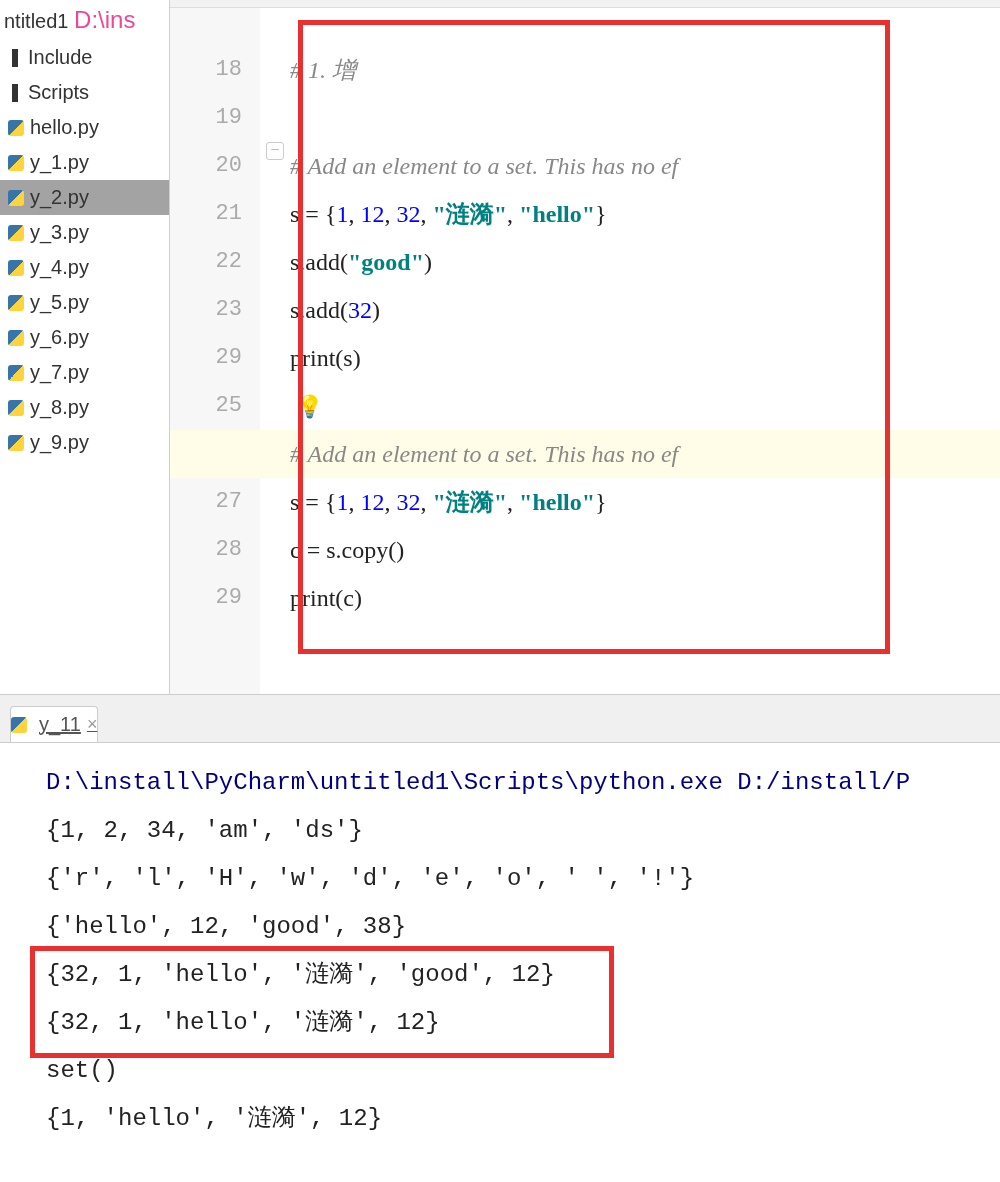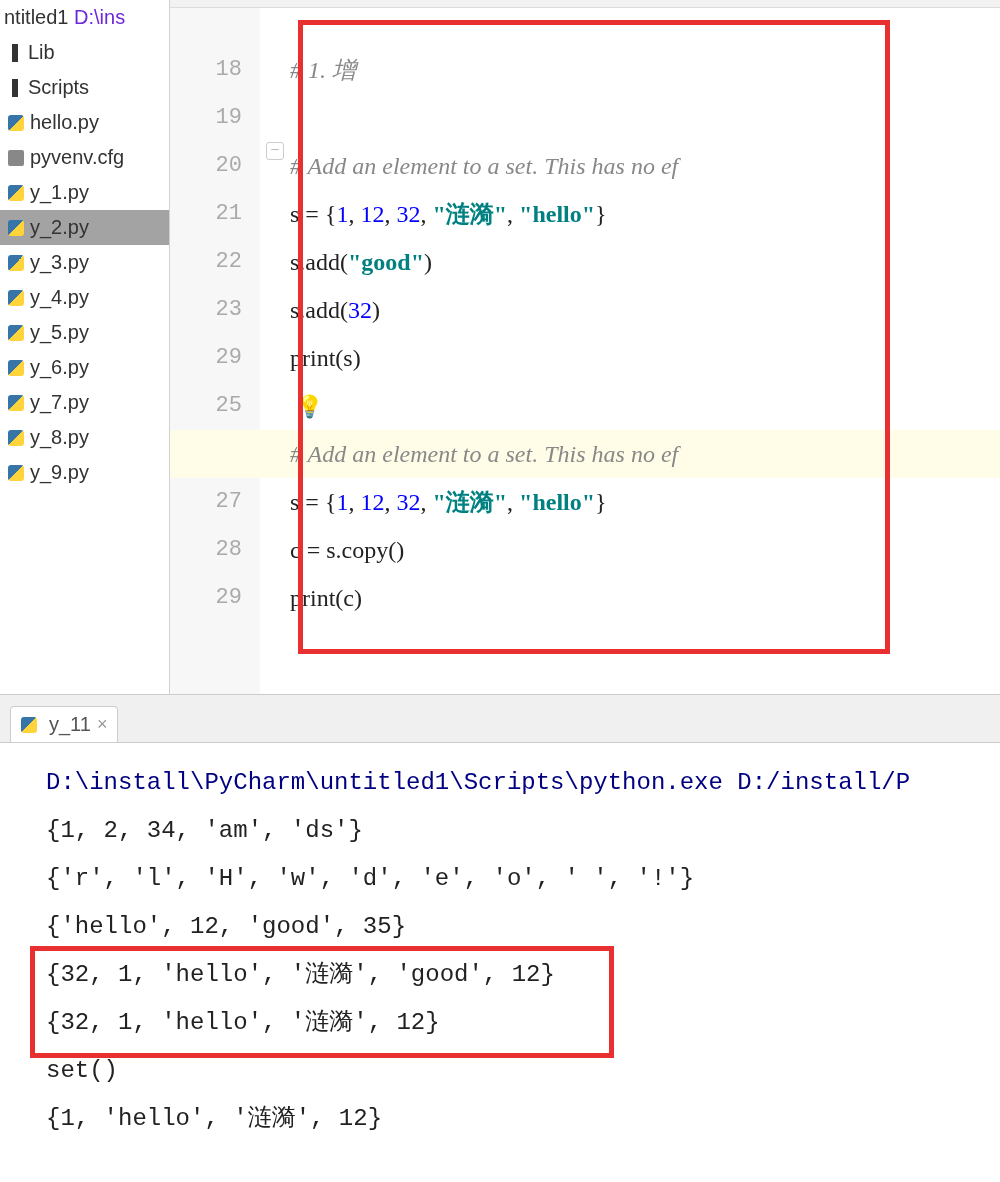--- a/index.html
+++ b/index.html
@@ -1,71 +1,67 @@
 <!DOCTYPE html>
 <html><head>
 <meta charset="utf-8">
 <style>
 * { box-sizing: border-box; margin: 0; padding: 0; }
 body { font-family: "Segoe UI", Arial, sans-serif; background: #fff; width: 1000px; height: 1182px; overflow: hidden; position: relative; }
 .top-area { display: flex; height: 695px; border-bottom: 1px solid #ccc; }
 .sidebar { width: 170px; background: #fff; border-right: 1px solid #d0d0d0; overflow: hidden; }
 .project-header { padding: 6px 4px; font-size: 20px; color: #333; white-space: nowrap; }
-.project-header .path { color: #6d28d9; font-size: 20px; }
+.project-header .path { color: #ec4899; font-size: 24px; }
 .tree-item { display: flex; align-items: center; padding: 6px 8px; font-size: 20px; color: #333; cursor: pointer; }
 .tree-item.selected { background: #a3a3a3; }
 .folder-icon { width: 6px; height: 18px; background: #333; margin-right: 10px; margin-left: 4px; }
 .py-icon { width: 16px; height: 16px; margin-right: 6px; background: linear-gradient(135deg, #3774a8 50%, #ffd43b 50%); border-radius: 3px; margin-left: 0px; }
 .cfg-icon { width: 16px; height: 16px; margin-right: 6px; background: #888; border-radius: 2px; margin-left: 0px; }
 .editor-area { flex: 1; background: #fff; position: relative; overflow: hidden; }
 .tabs-bar { height: 8px; background: #f2f2f2; border-bottom: 1px solid #ddd; }
 .editor-content { display: flex; height: calc(100% - 8px); }
 .gutter { width: 90px; background: #f7f7f7; color: #aaa; font-family: "Courier New", monospace; font-size: 22px; text-align: right; padding-top: 38px; padding-right: 18px; line-height: 48px; }
 .code-area { flex: 1; font-family: Liberation Serif, serif; font-size: 24px; padding-top: 38px; padding-left: 30px; line-height: 48px; color: #222; white-space: pre; position: relative; }
 .code-line { height: 48px; }
 .code-line.highlighted { background: #fffde7; margin-left: -130px; padding-left: 130px; }
 .comment { color: #888; font-style: italic; }
 .string { color: #008080; font-weight: bold; }
 .number { color: #0000ff; }
 .bulb-icon { color: #ffc107; font-size: 22px; }
 .fold-icon { position: absolute; left: -24px; color: #aaa; font-size: 16px; background: #fff; border: 1px solid #ccc; width: 18px; height: 18px; line-height: 14px; text-align: center; border-radius: 3px; }
 .red-box-1 { position: absolute; left: 298px; top: 20px; width: 592px; height: 634px; border: 5px solid #e83030; pointer-events: none; }
 .bottom-area { height: 487px; background: #fff; }
 .output-tabs { background: #f0f0f0; border-bottom: 1px solid #ccc; padding: 6px 10px 0; display: flex; align-items: flex-end; height: 48px; }
-.output-tab { background: #fff; border: 1px solid #ccc; border-bottom: none; padding: 6px 10px; font-size: 20px; color: #555; display: flex; align-items: center; gap: 6px; border-radius: 4px 4px 0 0; }
+.output-tab { background: #fff; border: 1px solid #ccc; border-bottom: none; padding: 6px 0; font-size: 20px; color: #555; display: flex; align-items: center; gap: 6px; border-radius: 4px 4px 0 0; text-decoration: underline; }
 .output-tab .close { color: #999; font-size: 18px; cursor: pointer; }
 .output-content { font-family: "Courier New", monospace; font-size: 24px; padding: 16px 2px 16px 46px; line-height: 48px; color: #222; white-space: pre; position: relative; }
 .output-path { color: #000080; }
 .red-box-2 { position: absolute; left: 30px; top: 946px; width: 584px; height: 112px; border: 5px solid #e83030; pointer-events: none; }
 </style>
 </head>
 <body>
 
 <div class="top-area">
   <div class="sidebar">
     <div class="project-header">
       <span>ntitled1</span>
       <span class="path">D:\ins</span>
     </div>
     <div id="tree-container">
         <div class="tree-item">
           <span class="folder-icon"></span>
-          <span>Lib</span>
+          <span>Include</span>
         </div>
         <div class="tree-item">
           <span class="folder-icon"></span>
           <span>Scripts</span>
         </div>
         <div class="tree-item">
           <span class="py-icon"></span>
           <span>hello.py</span>
-        </div>
-        <div class="tree-item">
-          <span class="cfg-icon"></span>
-          <span>pyvenv.cfg</span>
         </div>
         <div class="tree-item">
           <span class="py-icon"></span>
           <span>y_1.py</span>
         </div>
         <div class="tree-item selected">
           <span class="py-icon"></span>
           <span>y_2.py</span>
         </div>
         <div class="tree-item">
@@ -122,17 +118,17 @@
 </div>
 
 <div class="bottom-area">
   <div class="output-tabs">
     <div class="output-tab">
       <span class="py-icon"></span>
       <span>y_11</span>
       <span class="close">×</span>
     </div>
   </div>
-  <div class="output-content" id="output"><div class="output-path">D:\install\PyCharm\untitled1\Scripts\python.exe D:/install/P</div><div>{1, 2, 34, 'am', 'ds'}</div><div>{'r', 'l', 'H', 'w', 'd', 'e', 'o', ' ', '!'}</div><div>{'hello', 12, 'good', 35}</div><div>{32, 1, 'hello', '涟漪', 'good', 12}</div><div>{32, 1, 'hello', '涟漪', 12}</div><div>set()</div><div>{1, 'hello', '涟漪', 12}</div></div>
+  <div class="output-content" id="output"><div class="output-path">D:\install\PyCharm\untitled1\Scripts\python.exe D:/install/P</div><div>{1, 2, 34, 'am', 'ds'}</div><div>{'r', 'l', 'H', 'w', 'd', 'e', 'o', ' ', '!'}</div><div>{'hello', 12, 'good', 38}</div><div>{32, 1, 'hello', '涟漪', 'good', 12}</div><div>{32, 1, 'hello', '涟漪', 12}</div><div>set()</div><div>{1, 'hello', '涟漪', 12}</div></div>
 </div>
 
 <div class="red-box-1"></div>
 <div class="red-box-2"></div>
 
 </body></html>

